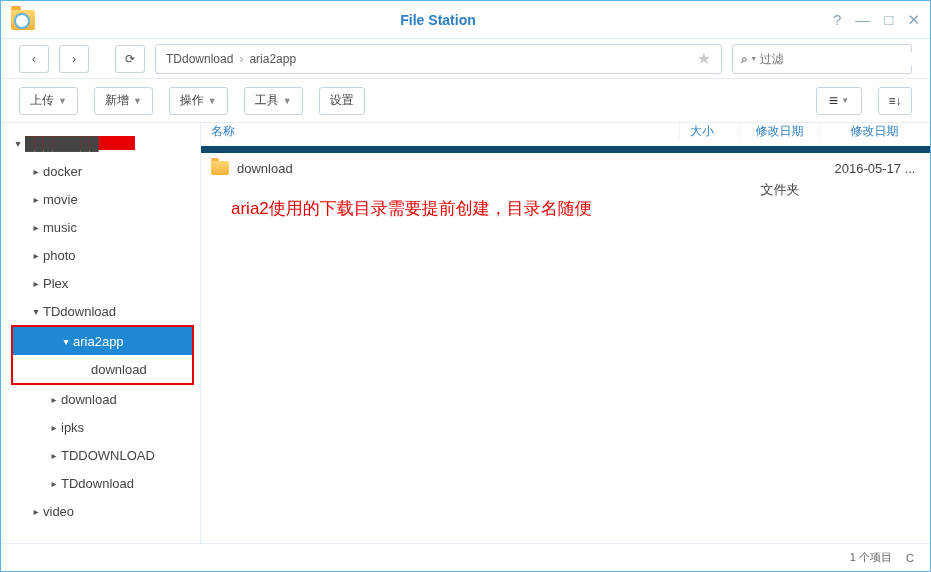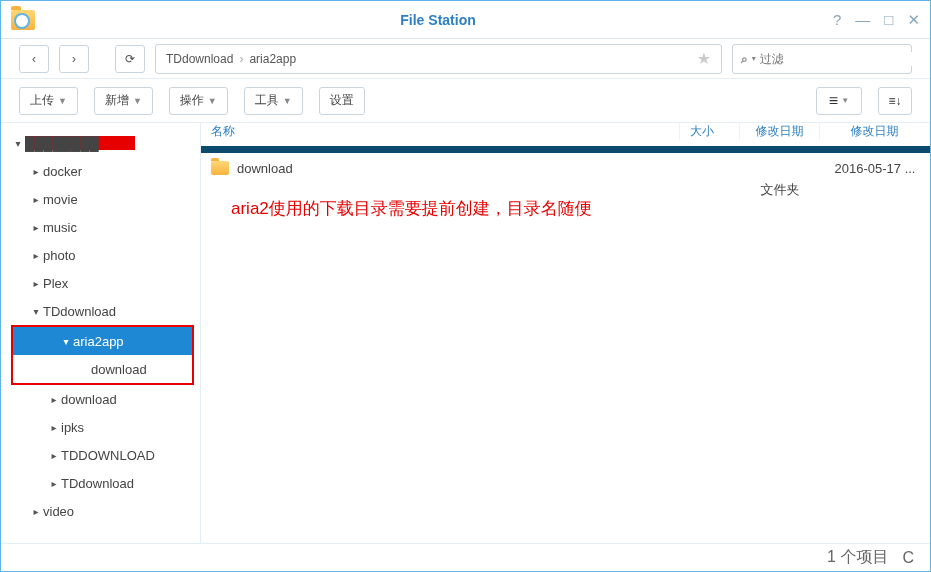--- a/index.html
+++ b/index.html
@@ -43,21 +43,21 @@
   .th.date { width:110px; text-align:center; }
   .table-body { flex:1; padding-left:10px; position:relative; }
   .file-row { height:30px; display:flex; align-items:center; font-size:13px; color:#444; }
   .file-row .folder-icon { width:18px; height:14px; background:linear-gradient(#ffd877,#f8b23d); border-radius:2px; margin-right:8px; position:relative; }
   .file-row .folder-icon::before { content:""; position:absolute; top:-3px; left:0; width:8px; height:3px; background:#f8b23d; border-radius:2px 2px 0 0;}
   .file-row .fname { flex:1; }
   .file-row .fsize { width:60px; }
   .file-row .ftype { width:80px; text-align:center;margin-top:44px; }
   .file-row .fdate { width:110px; text-align:center; }
   .annotation { color:#e60000; font-size:17px; margin:14px 0 0 20px; }
-  .statusbar { height:28px; border-top:1px solid #e5eef4; display:flex; align-items:center; justify-content:flex-end; padding:0 16px; color:#666; font-size:16px; }
+  .statusbar { height:28px; border-top:1px solid #e5eef4; display:flex; align-items:center; justify-content:flex-end; padding:0 16px; color:#666; font-size:11px; }
   .watermark { position:absolute; right:20px; bottom:36px; color:#c5c5c5; font-size:20px; font-weight:bold; pointer-events:none; opacity:0.6;}
   .bars-icon::before { content:"≡"; font-size:16px; }
 </style>
 </head>
 <body>
 
 <div class="window">
 
   <div class="titlebar">
     <div class="app-icon"></div>

